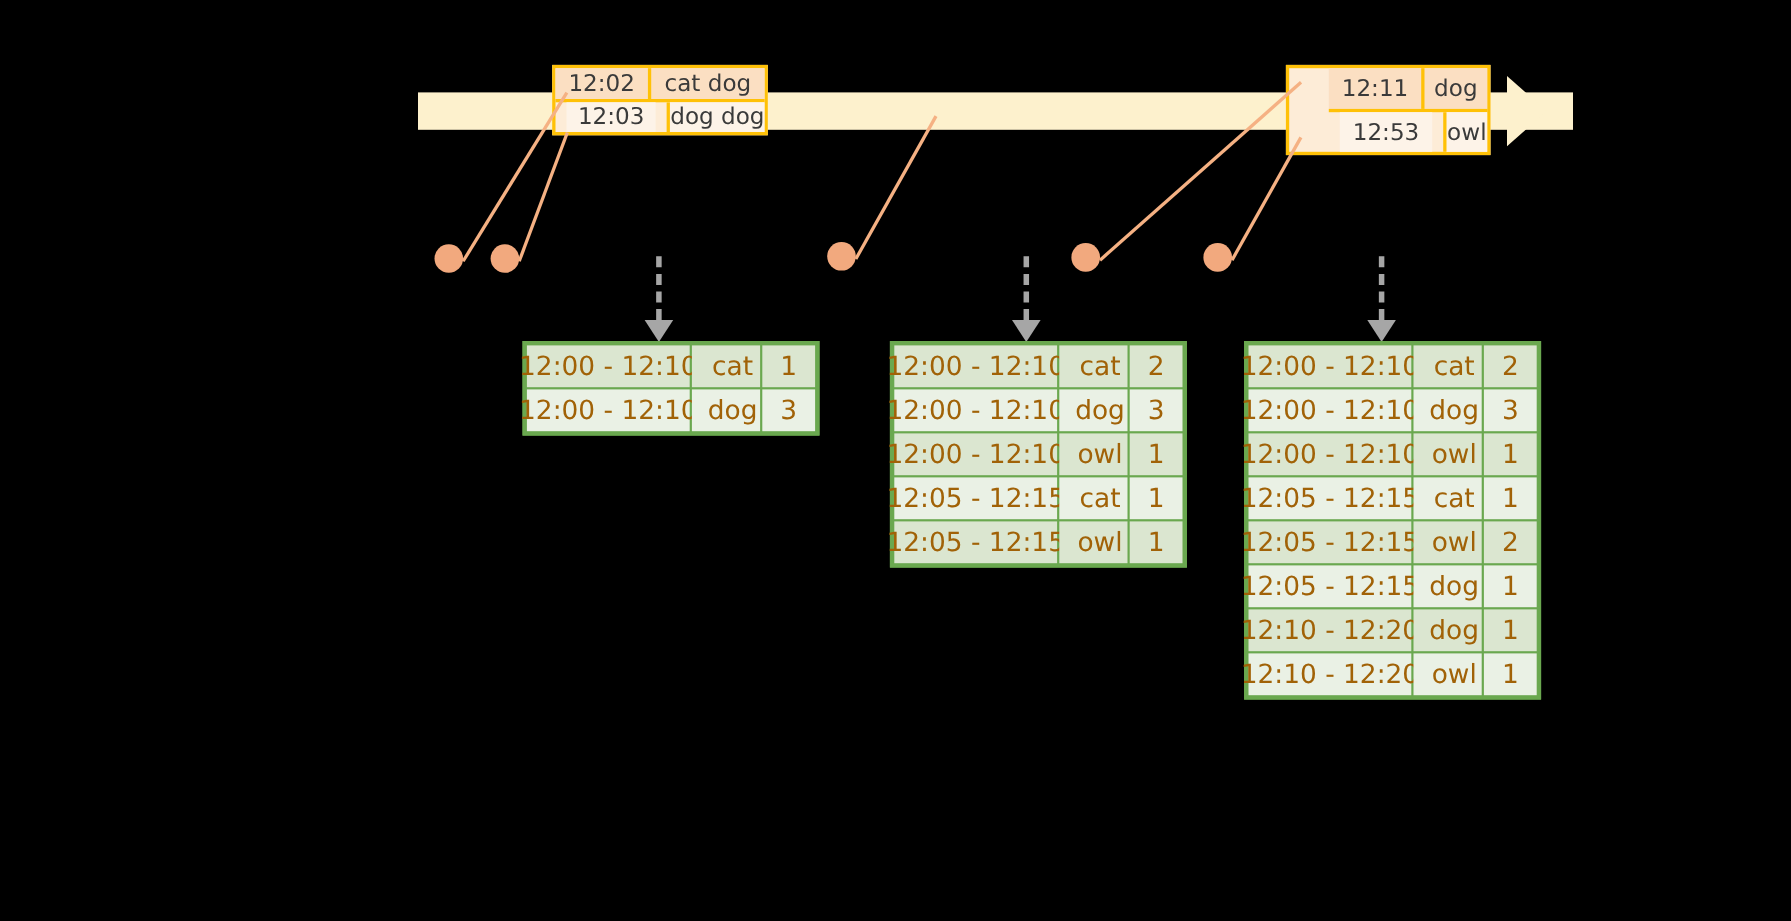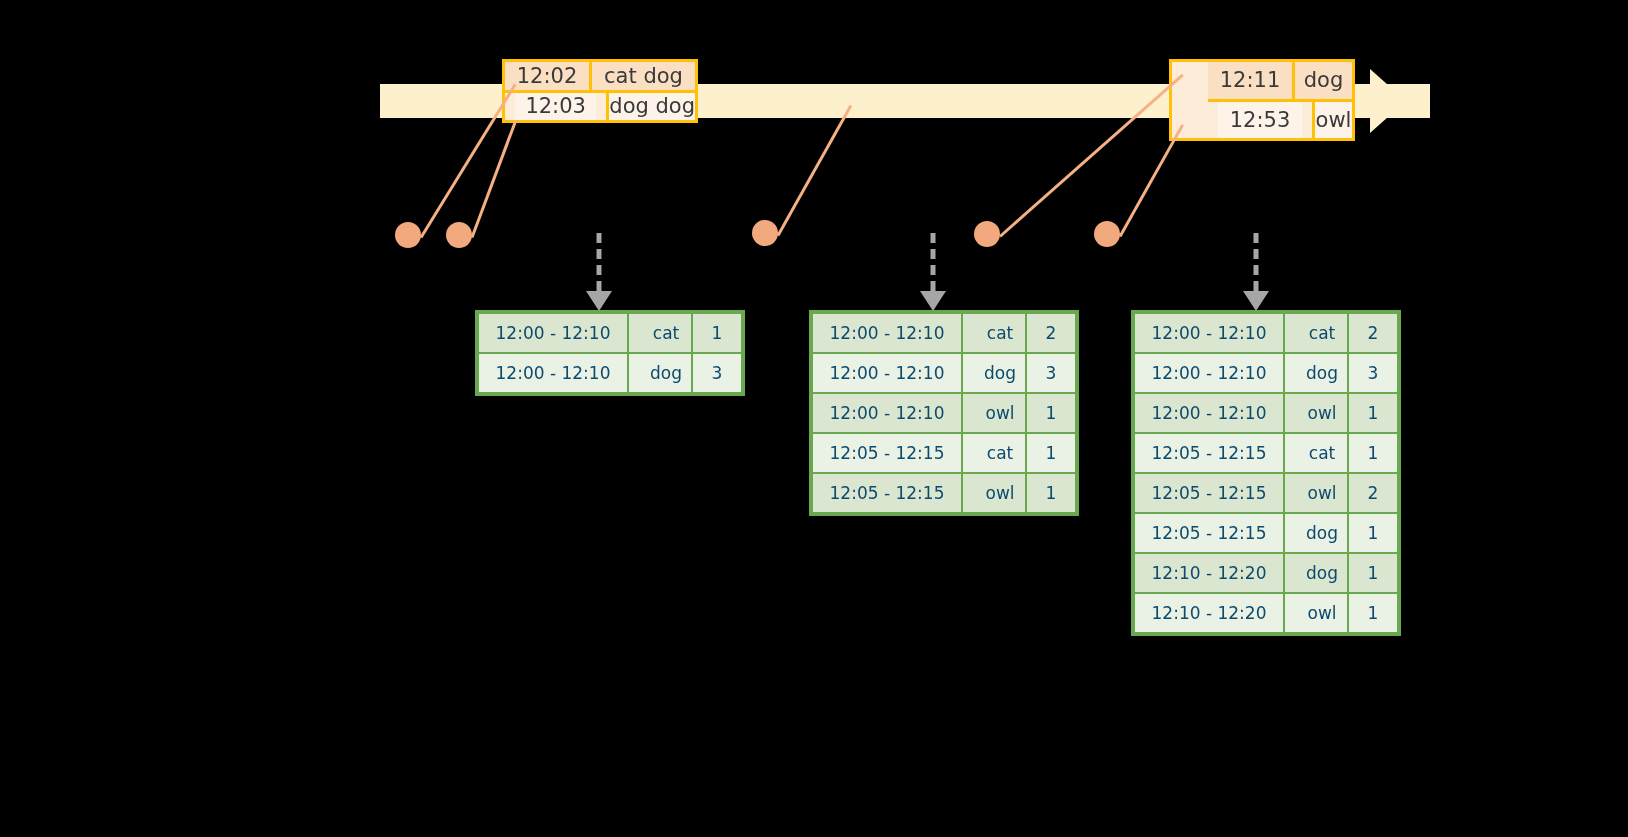--- a/index.html
+++ b/index.html
@@ -72,21 +72,21 @@
     position:absolute;
     border:4px solid #6aa84f;
     background:#6aa84f;
     box-sizing:border-box;
     display:flex;flex-direction:column;
   }
   .grow{display:flex;height:38px;}
   .grow + .grow{margin-top:2px;}
   .gcell{
     display:flex;align-items:center;justify-content:center;
-    color:#0c4a6e;font-size:17px;white-space:nowrap;
+    color:#a16207;font-size:24px;white-space:nowrap;
     background:#dbe6d0;box-sizing:border-box;
   }
   .grow.light .gcell{background:#eaf1e5;}
   .gcell.win{width:148px;}
   .gcell.key{width:62px;margin-left:2px;padding-left:12px;}
   .gcell.cnt{width:48px;margin-left:2px;}
 </style>
 </head>
 <body>
 

